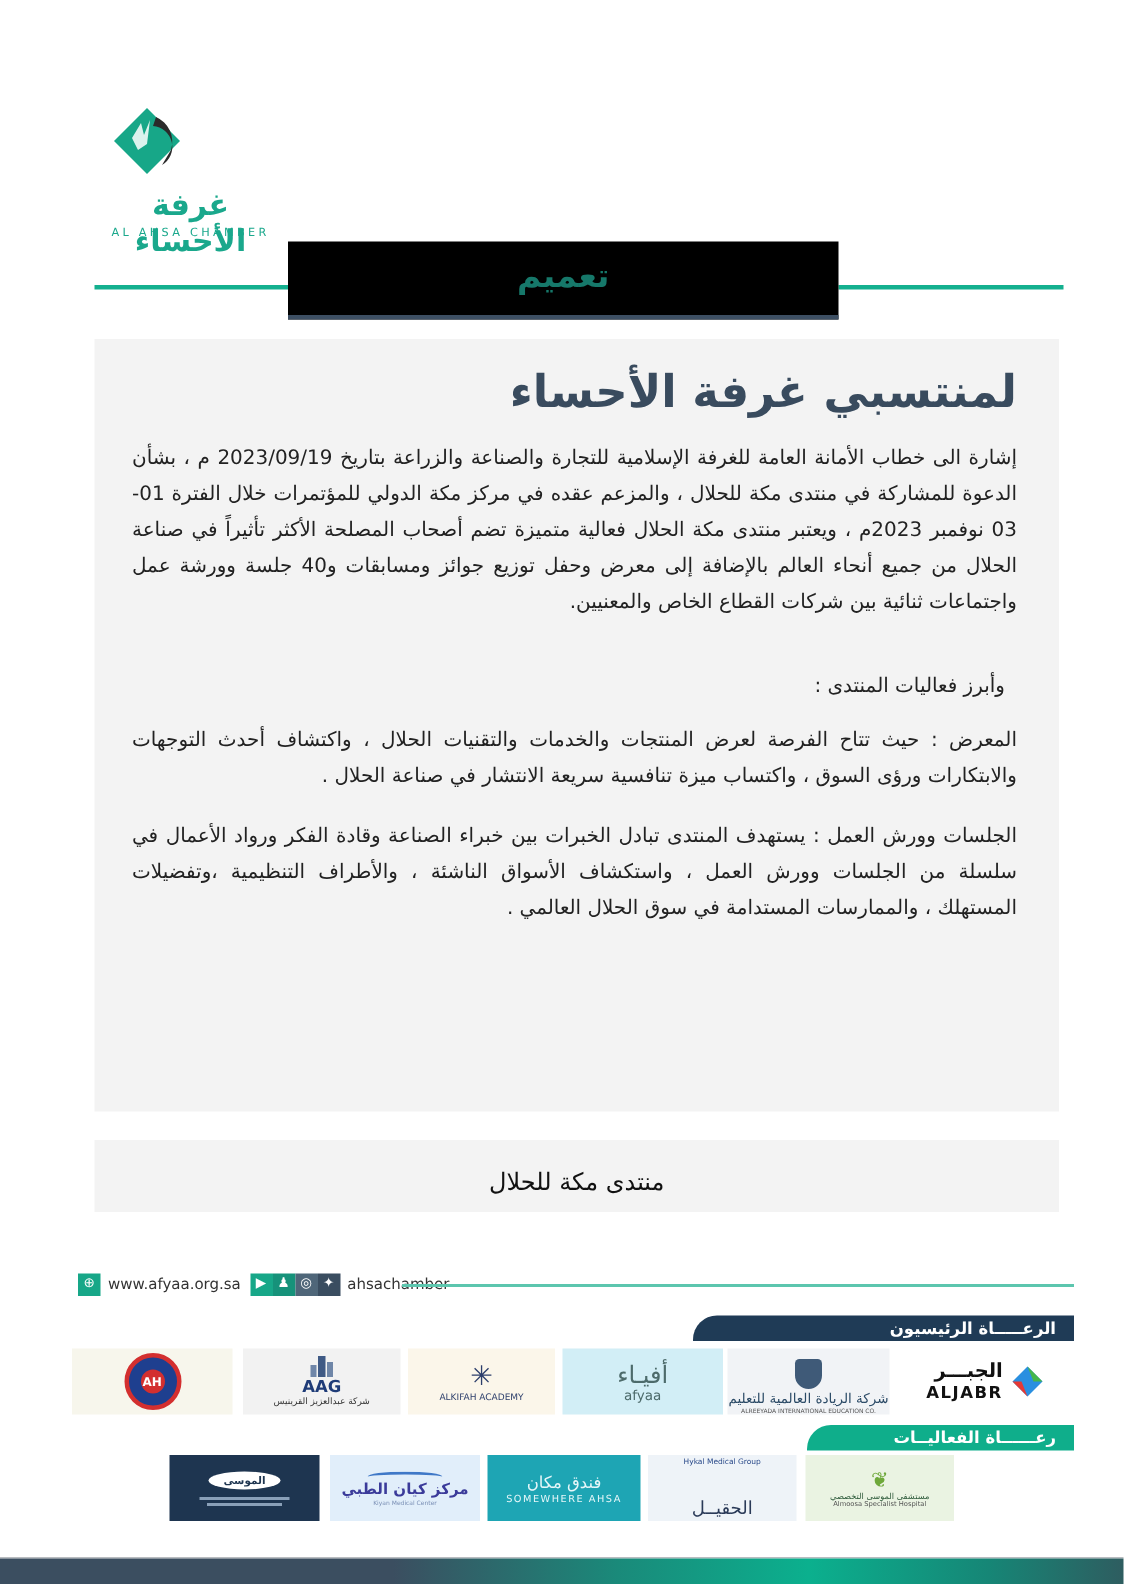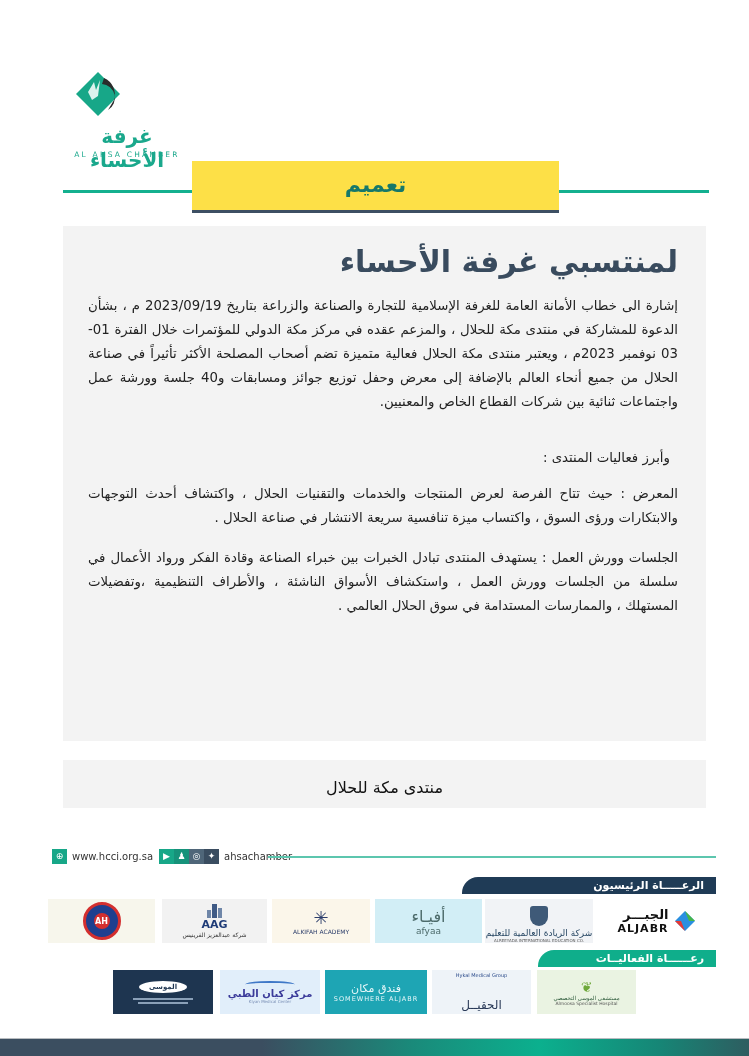--- a/index.html
+++ b/index.html
@@ -7,21 +7,21 @@
   .abs { position:absolute; }
 
   
   .logo { left:62px; top:64px; width:130px; height:96px; }
   .logo-mark { position:absolute; left:12px; top:6px; width:48px; height:48px; }
   .logo-ar { position:absolute; left:0; top:60px; width:130px; text-align:center; color:#1aa88c; font-size:20px; font-weight:bold; direction:rtl; }
   .logo-en { position:absolute; left:0; top:86px; width:130px; text-align:center; color:#1aa88c; font-size:7.5px; letter-spacing:2.2px; }
 
   
   .green-line { height:3px; background:#14b08f; }
-  .title-box { left:192px; top:161px; width:367px; height:52px; background:#fde047; border-bottom:3px solid #3d4f63; box-sizing:border-box; }
+  .title-box { left:192px; top:161px; width:367px; height:52px; background:#000000; border-bottom:3px solid #3d4f63; box-sizing:border-box; }
   .title-text { width:100%; text-align:center; line-height:48px; color:#16786a; font-size:22px; font-weight:bold; direction:rtl; }
 
   
   .panel { left:63px; top:226px; width:643px; height:515px; background:#f3f3f3; }
   .big-heading { position:absolute; right:28px; top:18px; color:#394b5e; font-size:30px; font-weight:bold; direction:rtl; white-space:nowrap; }
   .para { position:absolute; right:28px; width:590px; direction:rtl; text-align:justify; color:#222; font-size:13.3px; line-height:24px; font-family:"DejaVu Sans", sans-serif; }
 
   .forum-box { left:63px; top:760px; width:643px; height:48px; background:#f3f3f3; }
   .forum-text { width:100%; text-align:center; line-height:56px; color:#111; font-size:16px; direction:rtl; }
 
@@ -68,21 +68,21 @@
   <div class="para" style="top:256px;">المعرض : حيث تتاح الفرصة لعرض المنتجات والخدمات والتقنيات الحلال ، واكتشاف أحدث التوجهات والابتكارات ورؤى السوق ، واكتساب ميزة تنافسية سريعة الانتشار في صناعة الحلال .</div>
   <div class="para" style="top:320px;">الجلسات وورش العمل : يستهدف المنتدى تبادل الخبرات بين خبراء الصناعة وقادة الفكر ورواد الأعمال في سلسلة من الجلسات وورش العمل ، واستكشاف الأسواق الناشئة ، والأطراف التنظيمية ،وتفضيلات المستهلك ، والممارسات المستدامة في سوق الحلال العالمي .</div>
 </div>
 
 <div class="abs forum-box">
   <div class="forum-text">منتدى مكة للحلال</div>
 </div>
 
 <div class="abs contact">
   <span class="sq" style="background:#17a788;">⊕</span>
-  <span class="contact-url">www.hcci.org.sa</span>
+  <span class="contact-url">www.afyaa.org.sa</span>
   <span class="sq" style="background:#17a788;">▶</span>
   <span class="sq" style="background:#16927a;">♟</span>
   <span class="sq" style="background:#4f6679;">◎</span>
   <span class="sq" style="background:#3a4d60;">✦</span>
   <span class="contact-handle">ahsachamber</span>
 </div>
 <div class="abs contact-line"></div>
 
 <div class="abs sponsor-tab main-tab">الرعـــــاة الرئيسيون</div>
 
@@ -140,21 +140,21 @@
   <div style="font-size:4.5px;color:#555;">Almoosa Specialist Hospital</div>
 </div>
 
 <div class="abs logo-card" style="left:432px;top:970px;width:99px;background:#eef3f8;gap:20px;">
   <div style="font-size:5px;color:#2a4a8a;">Hykal Medical Group</div>
   <div style="font-size:12px;color:#2a3a58;direction:rtl;">الحقيــل</div>
 </div>
 
 <div class="abs logo-card" style="left:325px;top:970px;width:102px;background:#1ea5b4;">
   <div style="font-size:11px;color:#e6f7f9;direction:rtl;">فندق مكان</div>
-  <div style="font-size:6.5px;color:#e6f7f9;letter-spacing:1px;">SOMEWHERE ALJABR</div>
+  <div style="font-size:6.5px;color:#e6f7f9;letter-spacing:1px;">SOMEWHERE AHSA</div>
 </div>
 
 <div class="abs logo-card" style="left:220px;top:970px;width:100px;background:#e1eefa;">
   <div style="width:50px;height:5px;border-radius:50%;border-top:2px solid #3f78c7;"></div>
   <div style="font-size:10px;font-weight:bold;color:#3b3b9a;direction:rtl;">مركز كيان الطبي</div>
   <div style="font-size:4px;color:#7a8fb5;">Kiyan Medical Center</div>
 </div>
 
 <div class="abs logo-card" style="left:113px;top:970px;width:100px;background:#1e3550;">
   <div style="background:#fff;color:#1e3550;font-size:7px;font-weight:bold;border-radius:50%;padding:2px 10px;direction:rtl;">الموسى</div>

